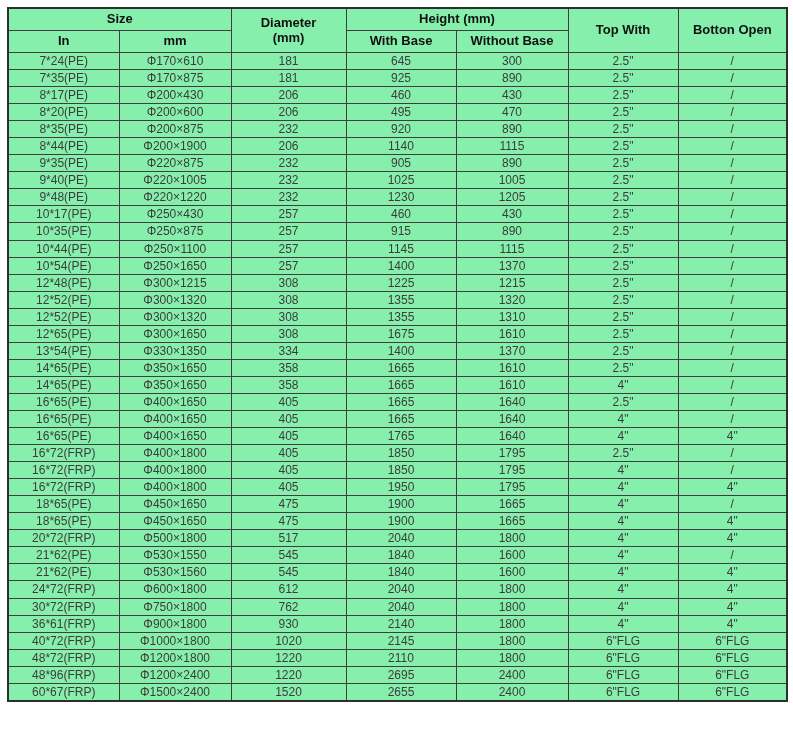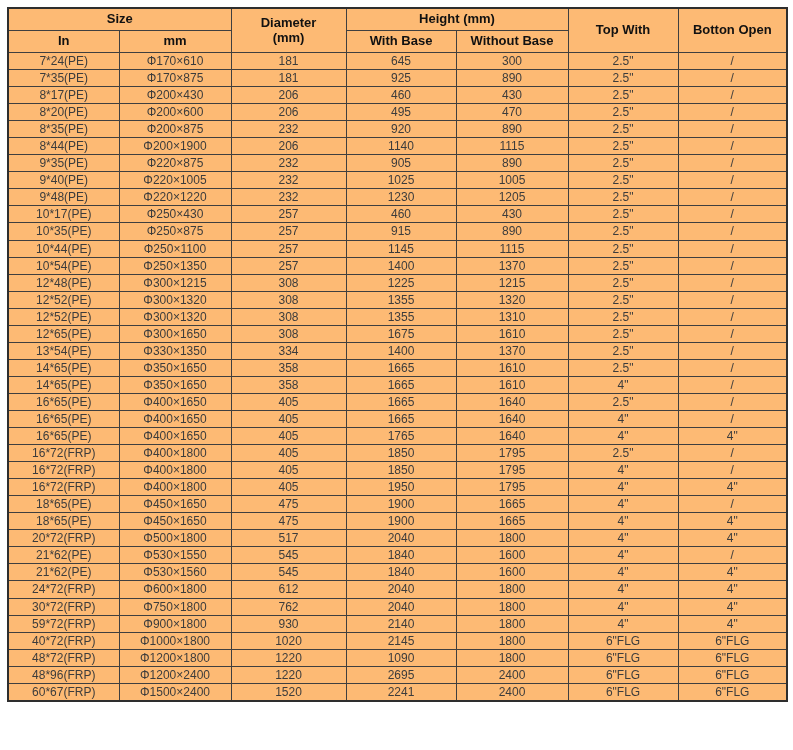--- a/index.html
+++ b/index.html
@@ -10,21 +10,21 @@
     height: 750px;
     font-family: "Liberation Sans", sans-serif;
   }
   .table-wrap {
     padding: 7px 0 0 7px;
   }
   table.spec {
     border-collapse: collapse;
     table-layout: fixed;
     width: 779px;
-    background: #fdba74;
+    background: #86efac;
     border: 2px solid #2e2e2e;
   }
   table.spec th,
   table.spec td {
     border: 1px solid #3f3f3f;
     text-align: center;
     vertical-align: middle;
     padding: 0 2px;
     overflow: hidden;
   }
@@ -180,21 +180,21 @@
           <td>10*44(PE)</td>
           <td>Φ250×1100</td>
           <td>257</td>
           <td>1145</td>
           <td>1115</td>
           <td>2.5"</td>
           <td>/</td>
         </tr>
         <tr>
           <td>10*54(PE)</td>
-          <td>Φ250×1350</td>
+          <td>Φ250×1650</td>
           <td>257</td>
           <td>1400</td>
           <td>1370</td>
           <td>2.5"</td>
           <td>/</td>
         </tr>
         <tr>
           <td>12*48(PE)</td>
           <td>Φ300×1215</td>
           <td>308</td>
@@ -368,59 +368,59 @@
         <tr>
           <td>30*72(FRP)</td>
           <td>Φ750×1800</td>
           <td>762</td>
           <td>2040</td>
           <td>1800</td>
           <td>4"</td>
           <td>4"</td>
         </tr>
         <tr>
-          <td>59*72(FRP)</td>
+          <td>36*61(FRP)</td>
           <td>Φ900×1800</td>
           <td>930</td>
           <td>2140</td>
           <td>1800</td>
           <td>4"</td>
           <td>4"</td>
         </tr>
         <tr>
           <td>40*72(FRP)</td>
           <td>Φ1000×1800</td>
           <td>1020</td>
           <td>2145</td>
           <td>1800</td>
           <td>6"FLG</td>
           <td>6"FLG</td>
         </tr>
         <tr>
           <td>48*72(FRP)</td>
           <td>Φ1200×1800</td>
           <td>1220</td>
-          <td>1090</td>
+          <td>2110</td>
           <td>1800</td>
           <td>6"FLG</td>
           <td>6"FLG</td>
         </tr>
         <tr>
           <td>48*96(FRP)</td>
           <td>Φ1200×2400</td>
           <td>1220</td>
           <td>2695</td>
           <td>2400</td>
           <td>6"FLG</td>
           <td>6"FLG</td>
         </tr>
         <tr>
           <td>60*67(FRP)</td>
           <td>Φ1500×2400</td>
           <td>1520</td>
-          <td>2241</td>
+          <td>2655</td>
           <td>2400</td>
           <td>6"FLG</td>
           <td>6"FLG</td>
         </tr>
       </tbody>
   </table>
 </div>
 
 </body></html>

